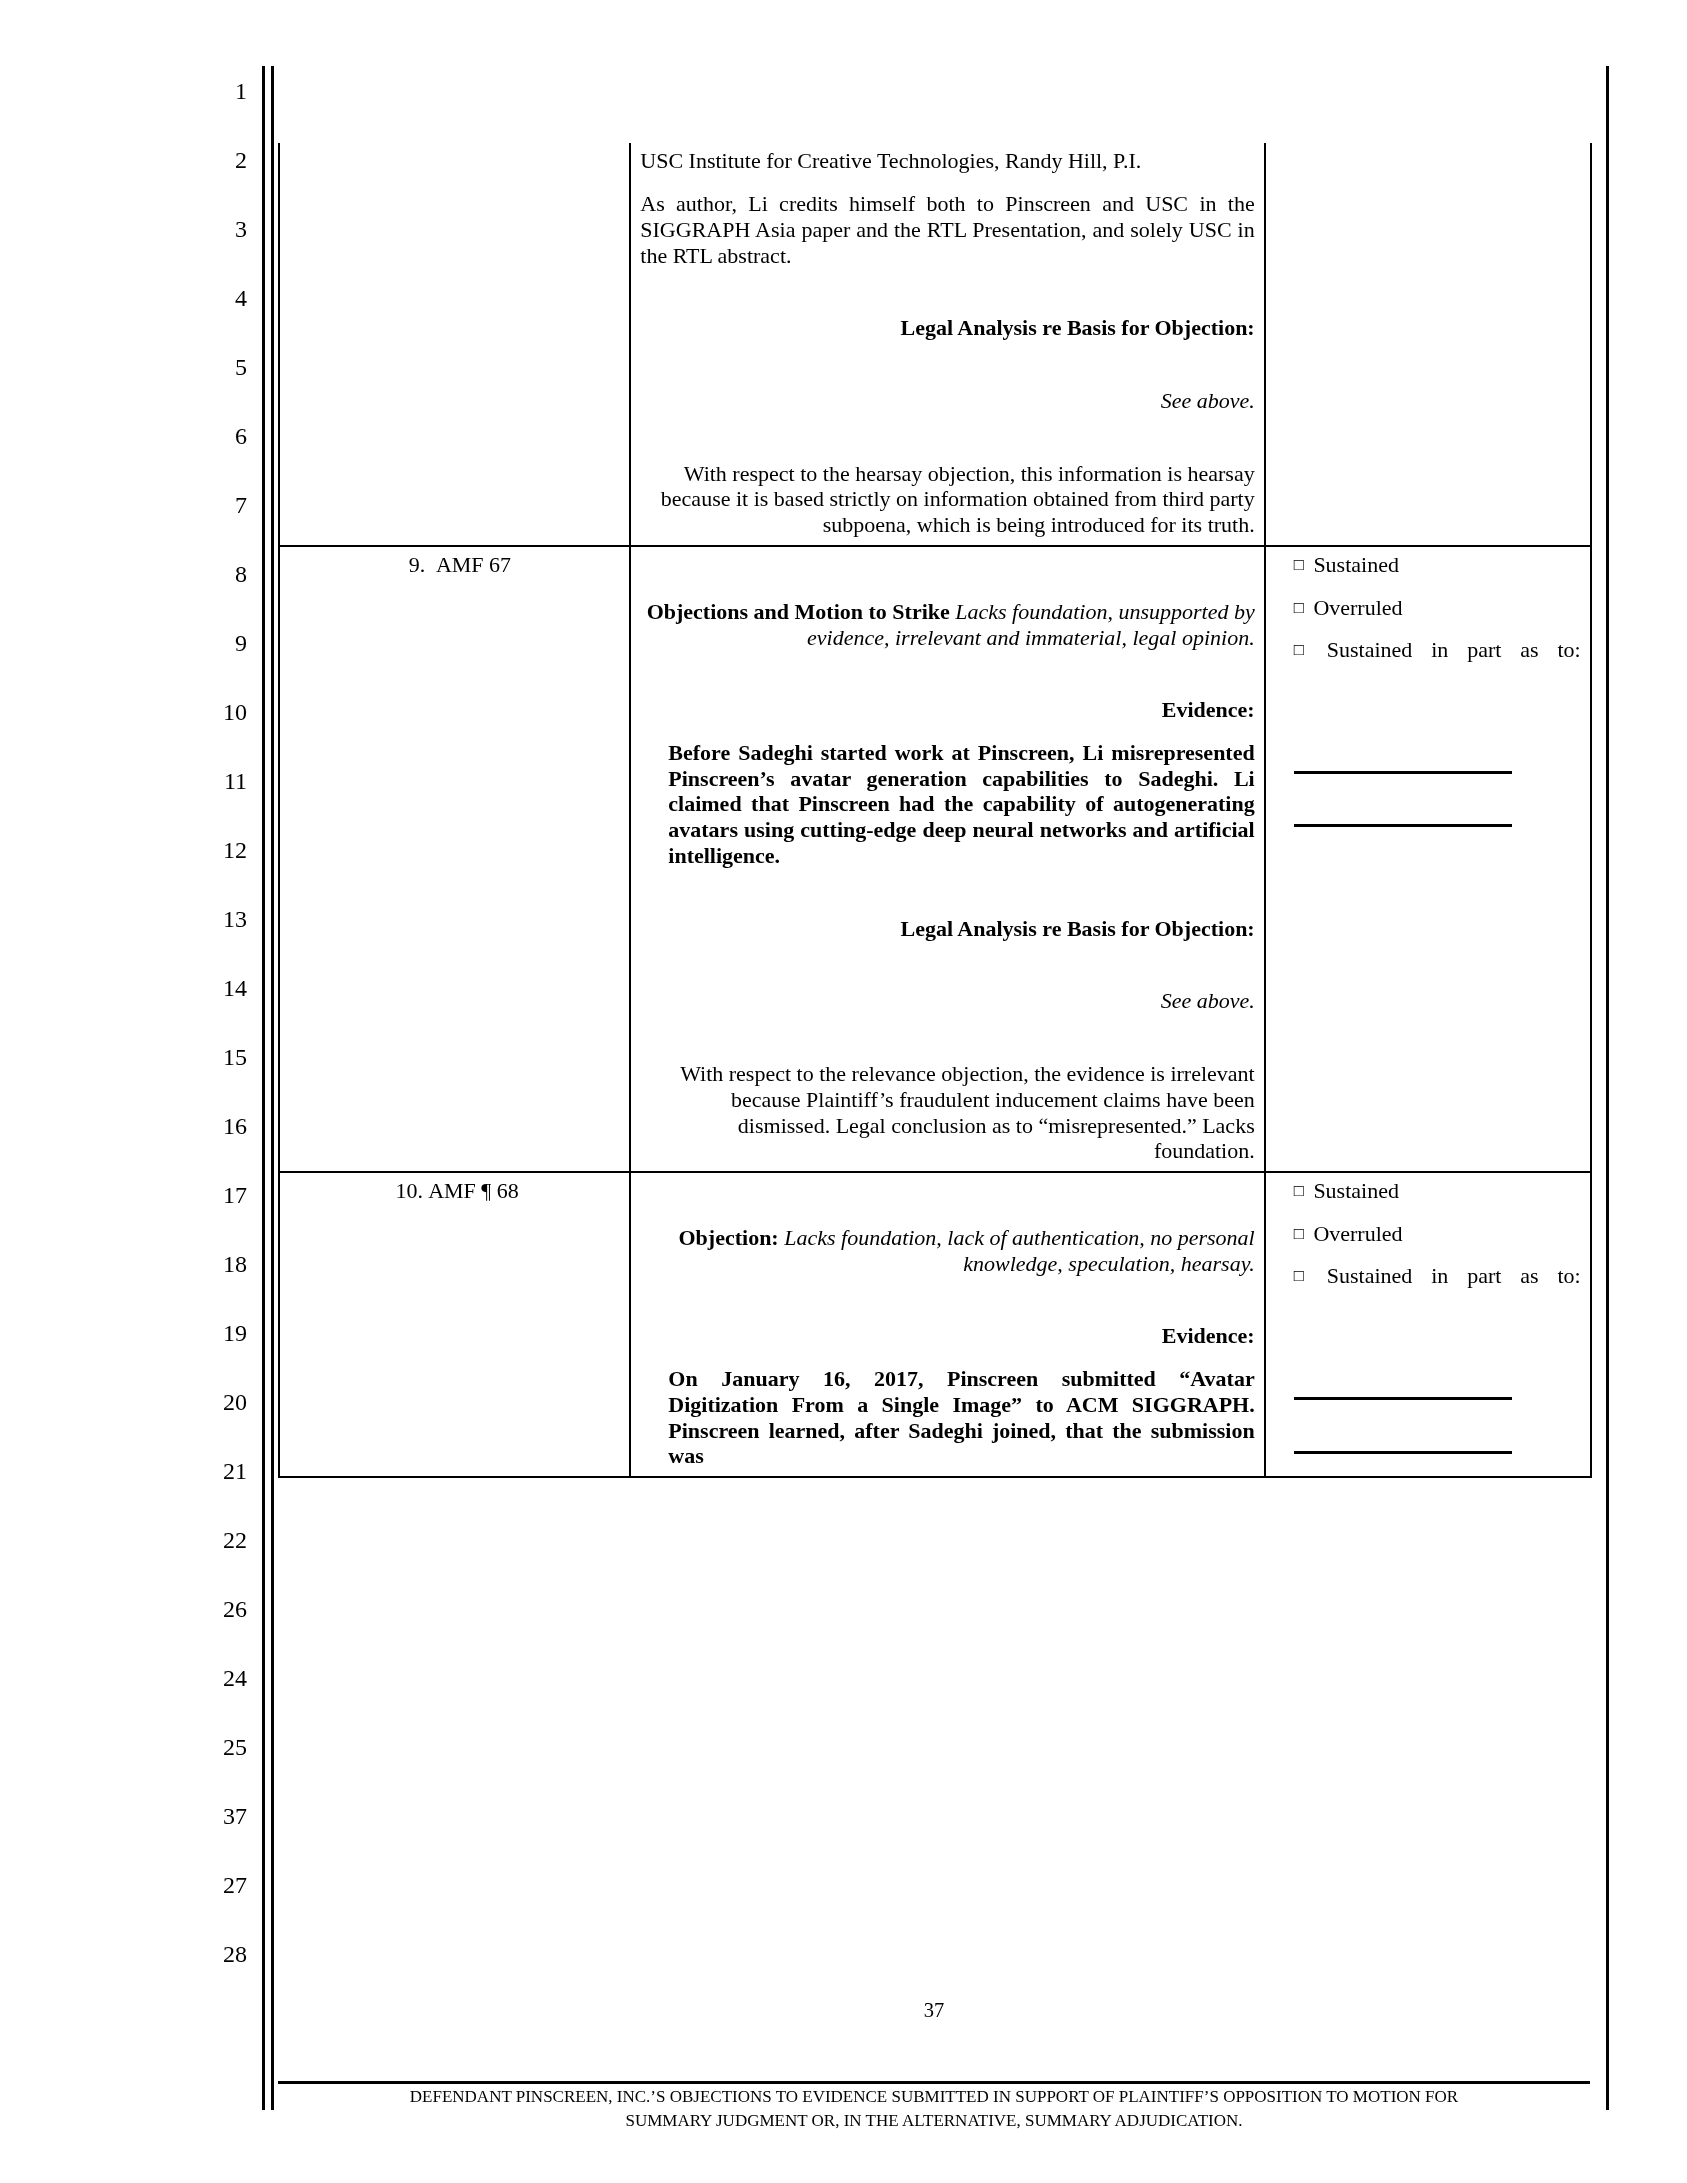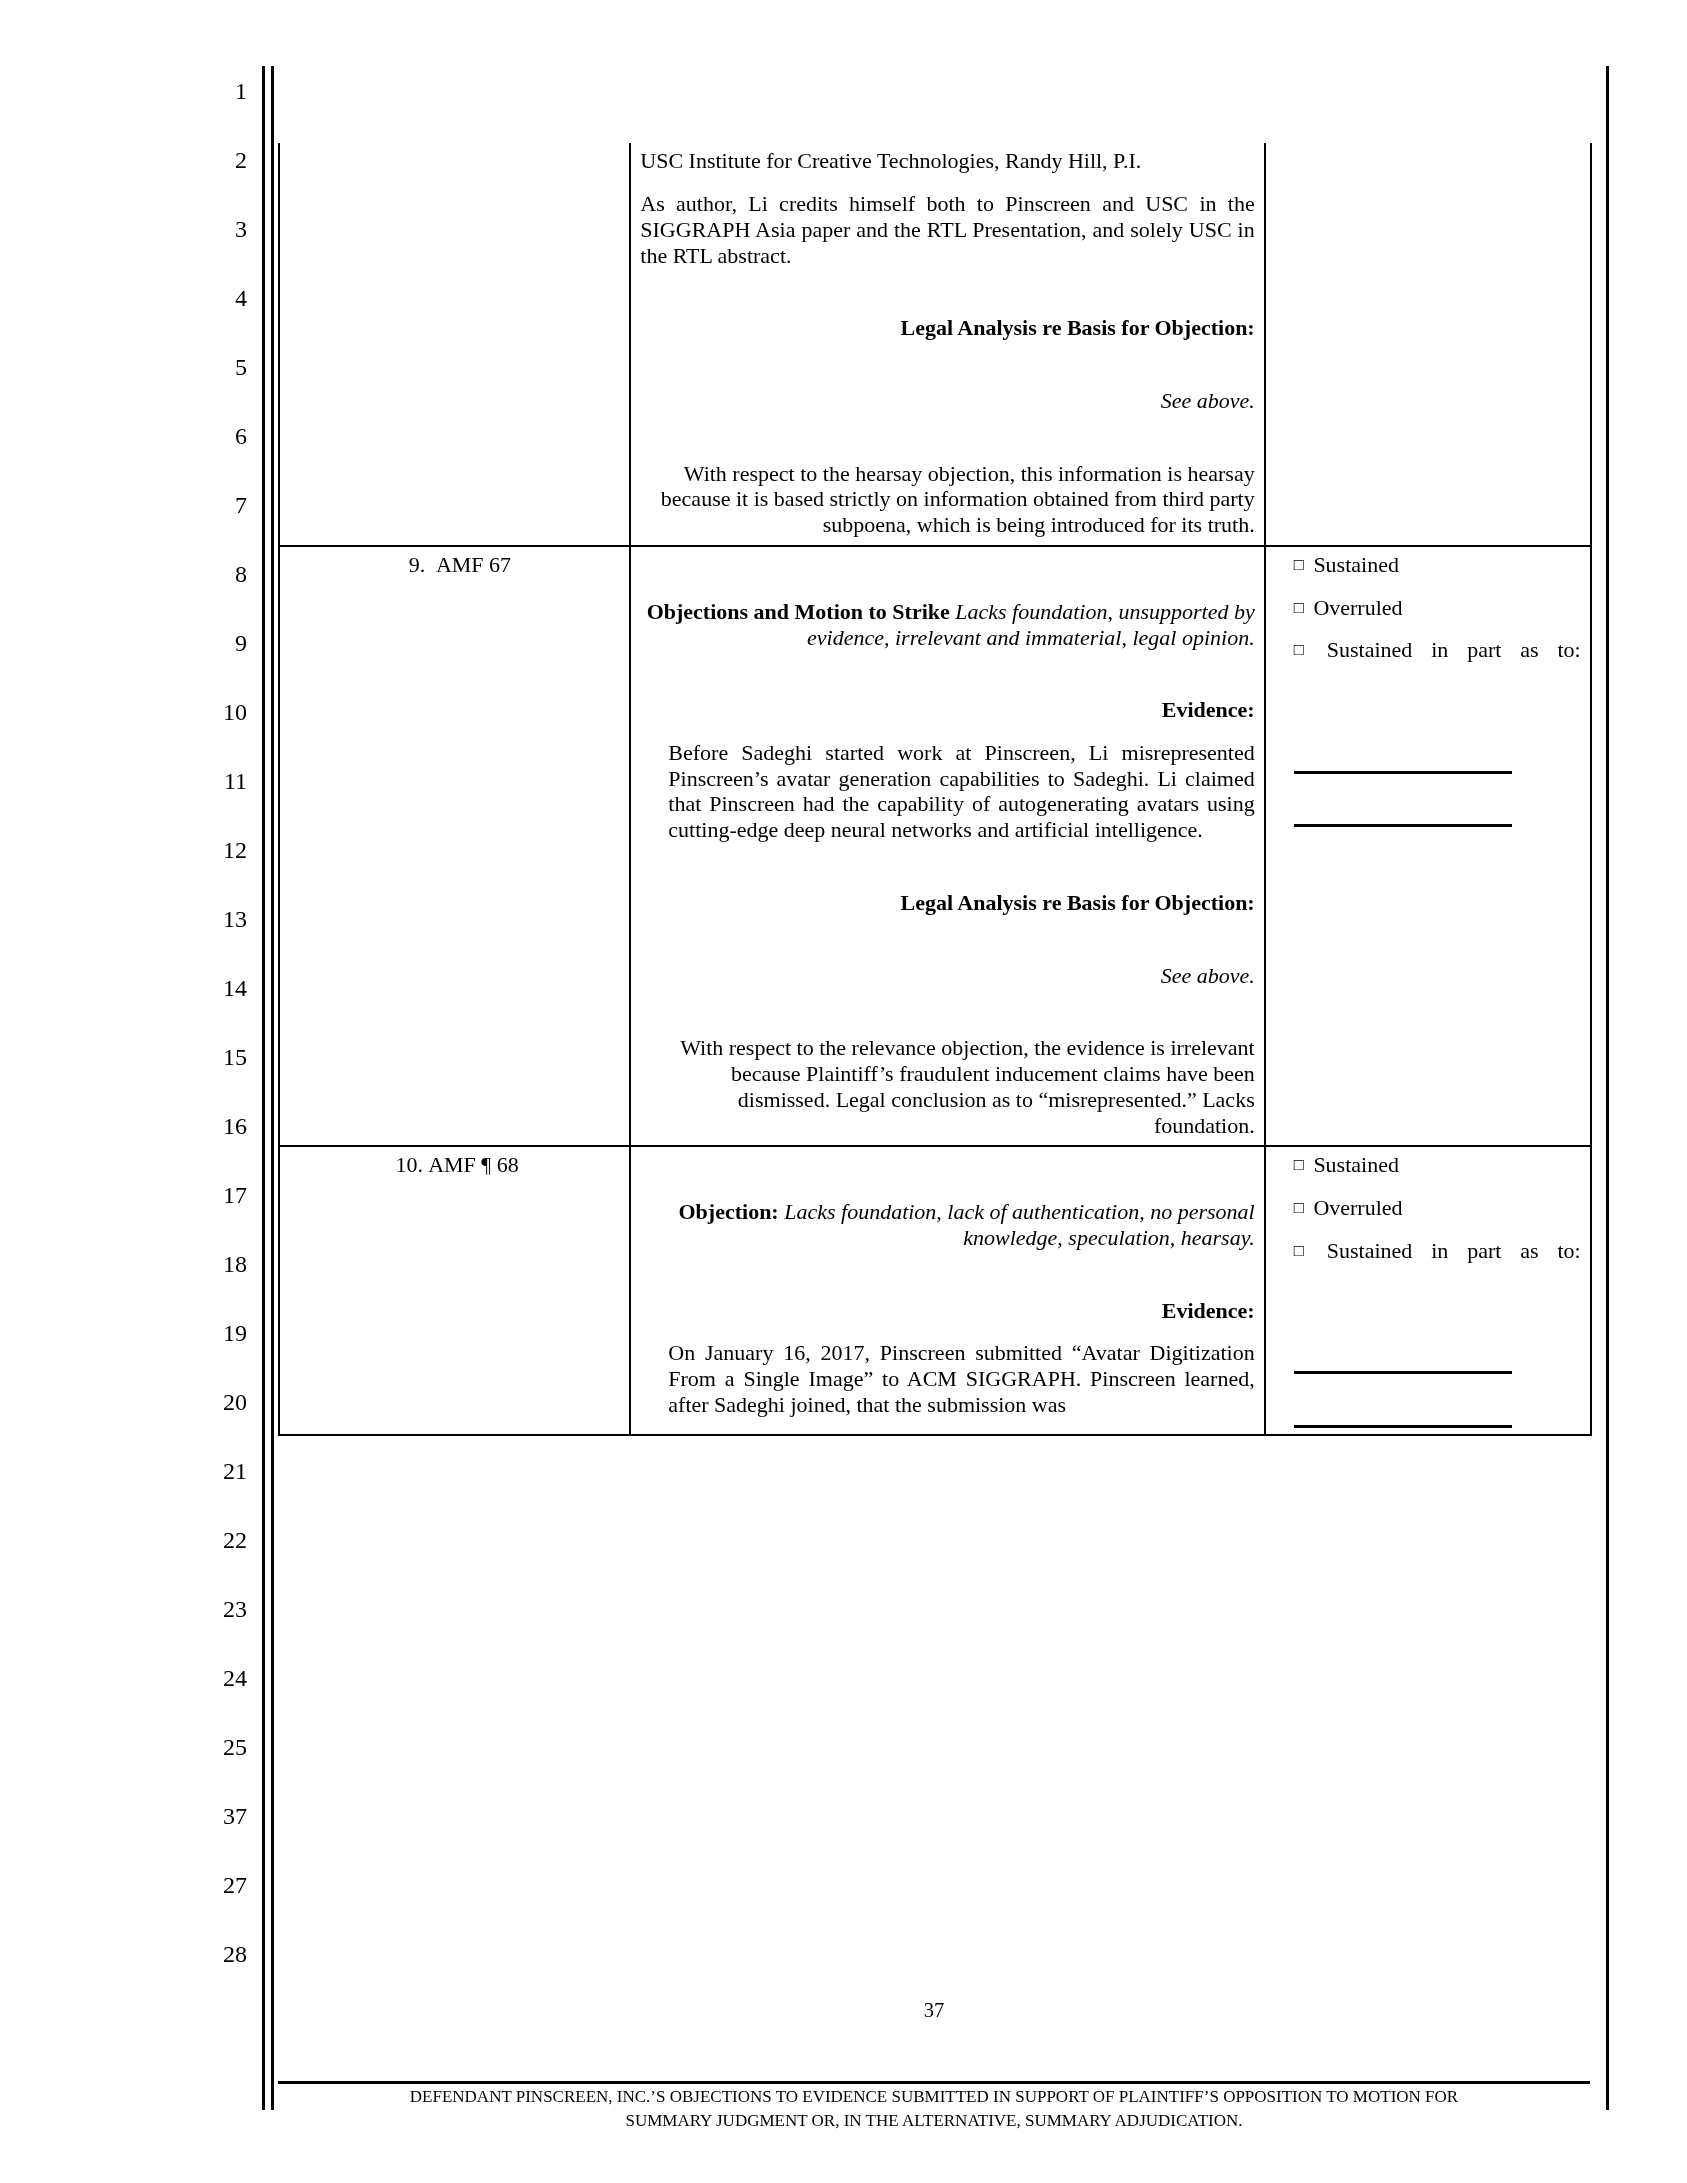--- a/index.html
+++ b/index.html
@@ -93,21 +93,21 @@
   .item-num { display: inline-block; }
   .item-num .n { display: inline-block; min-width: 38px; }
 
   .para {
     margin: 0 0 17px 0;
     text-align: justify;
     text-justify: inter-word;
   }
   .para:last-child { margin-bottom: 0; }
   .para.noj { text-align: right; margin-top: 47px; }
-  .para.indent { margin-left: 28px; }
+  .para.indent { margin-left: 28px; font-weight: bold; }
   .para.tight { margin-bottom: 0; }
 
   b.hd { font-weight: bold; }
   i.it { font-style: italic; }
 
   
   .ruling-opt {
     margin: 0 0 17px 0;
     padding-left: 18.5px;
     text-indent: 0;
@@ -188,21 +188,21 @@
     <span class="ln">13</span>
     <span class="ln">14</span>
     <span class="ln">15</span>
     <span class="ln">16</span>
     <span class="ln">17</span>
     <span class="ln">18</span>
     <span class="ln">19</span>
     <span class="ln">20</span>
     <span class="ln">21</span>
     <span class="ln">22</span>
-    <span class="ln">23</span>
+    <span class="ln">26</span>
     <span class="ln">24</span>
     <span class="ln">25</span>
     <span class="ln">37</span>
     <span class="ln">27</span>
     <span class="ln">28</span>
   </div>
 
   <table class="objections-table">
     <colgroup>
       <col class="col-item">

